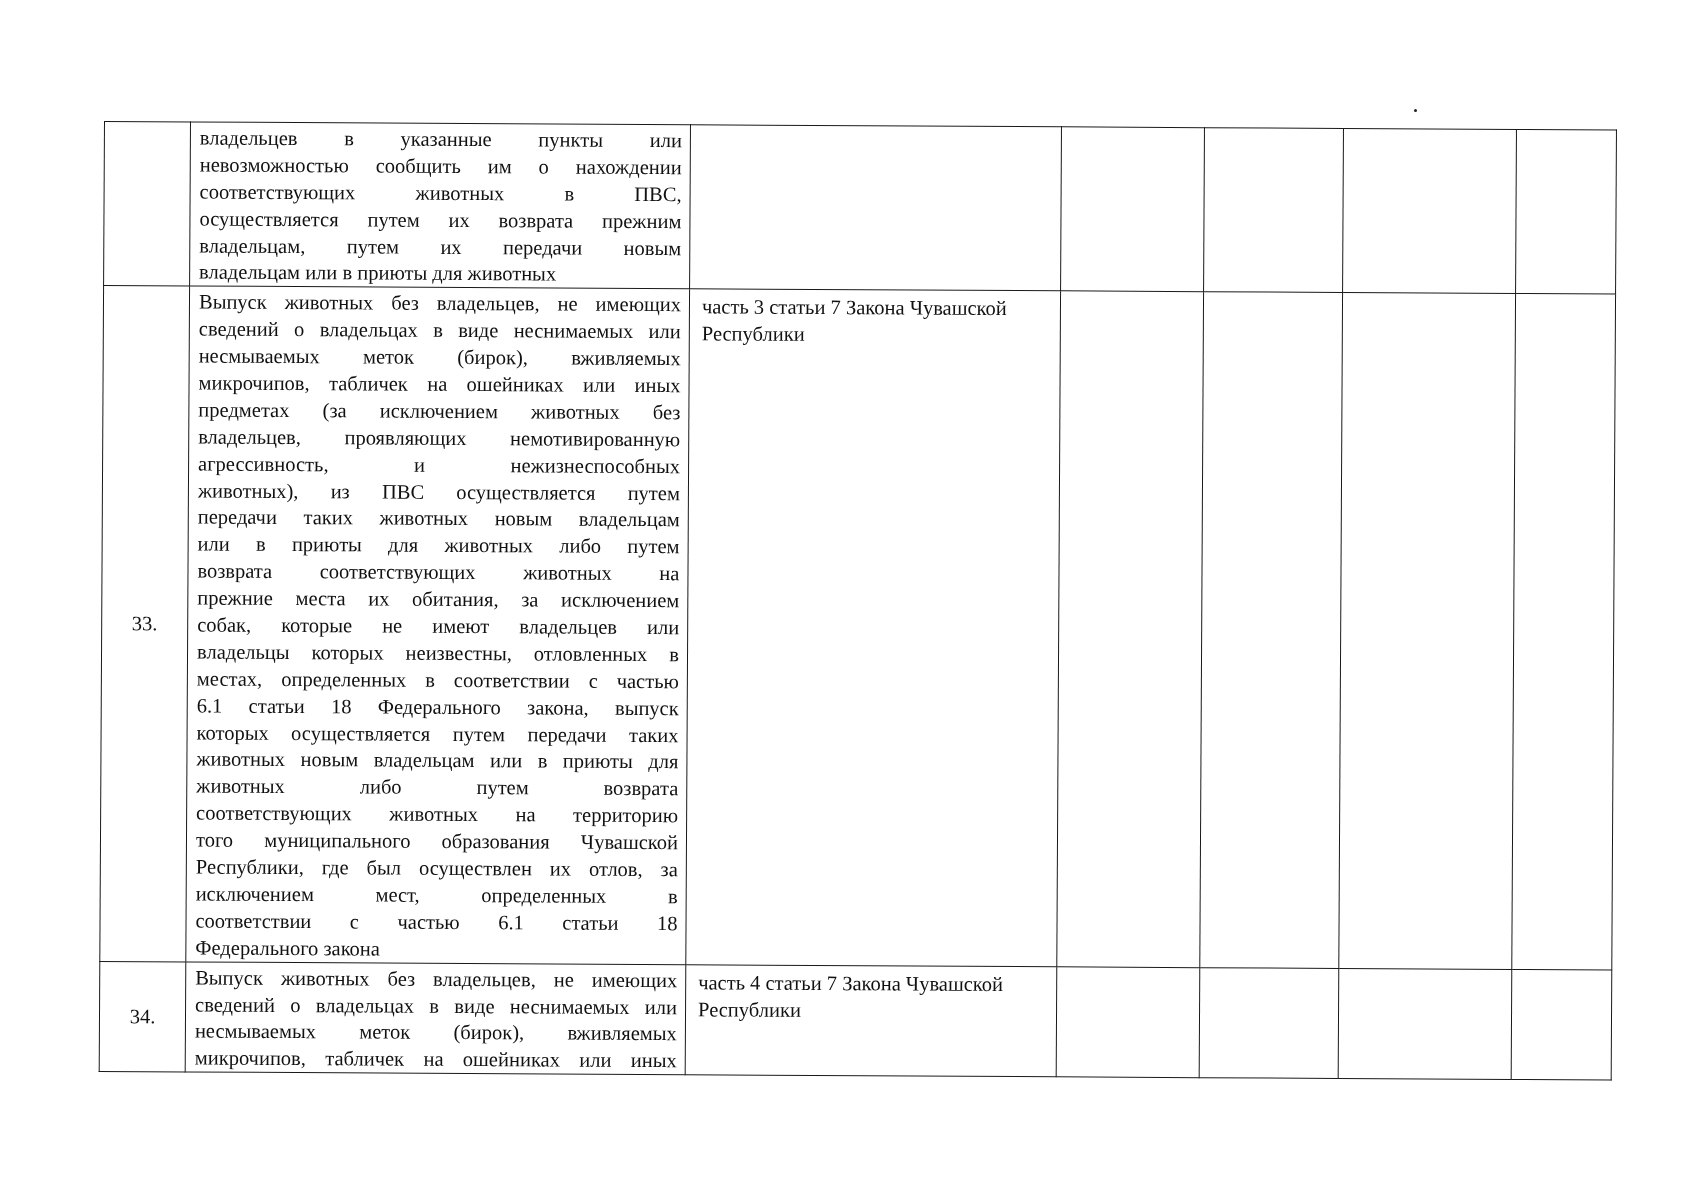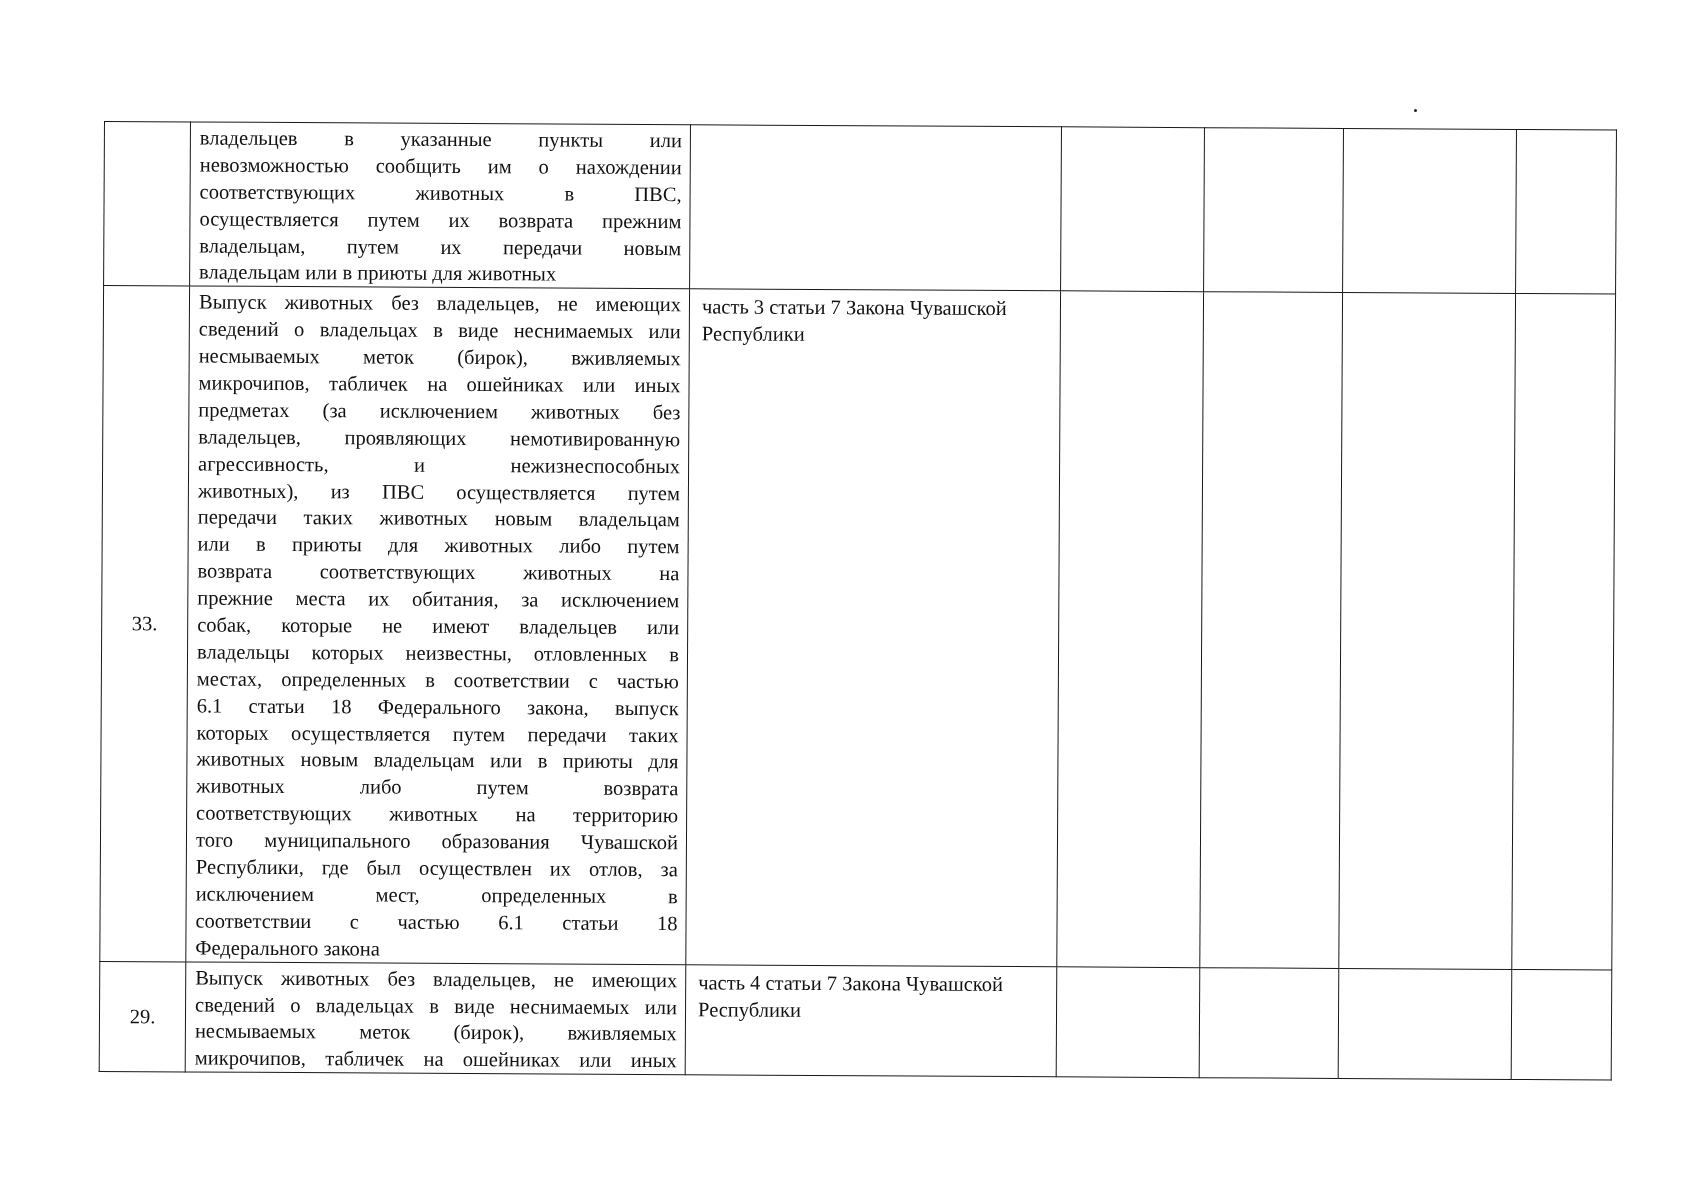--- a/index.html
+++ b/index.html
@@ -133,21 +133,21 @@
         <span class="line last">Федерального закона</span>
       </td>
       <td class="ref">часть 3 статьи 7 Закона Чувашской Республики</td>
       <td class="blank"></td>
       <td class="blank"></td>
       <td class="blank"></td>
       <td class="blank"></td>
     </tr>
 
     <tr class="r-34">
-      <td class="num">29.</td>
+      <td class="num">34.</td>
       <td class="desc">
         <span class="line">Выпуск животных без владельцев, не имеющих</span>
         <span class="line">сведений о владельцах в виде неснимаемых или</span>
         <span class="line">несмываемых меток (бирок), вживляемых</span>
         <span class="line">микрочипов, табличек на ошейниках или иных</span>
       </td>
       <td class="ref">часть 4 статьи 7 Закона Чувашской Республики</td>
       <td class="blank"></td>
       <td class="blank"></td>
       <td class="blank"></td>

